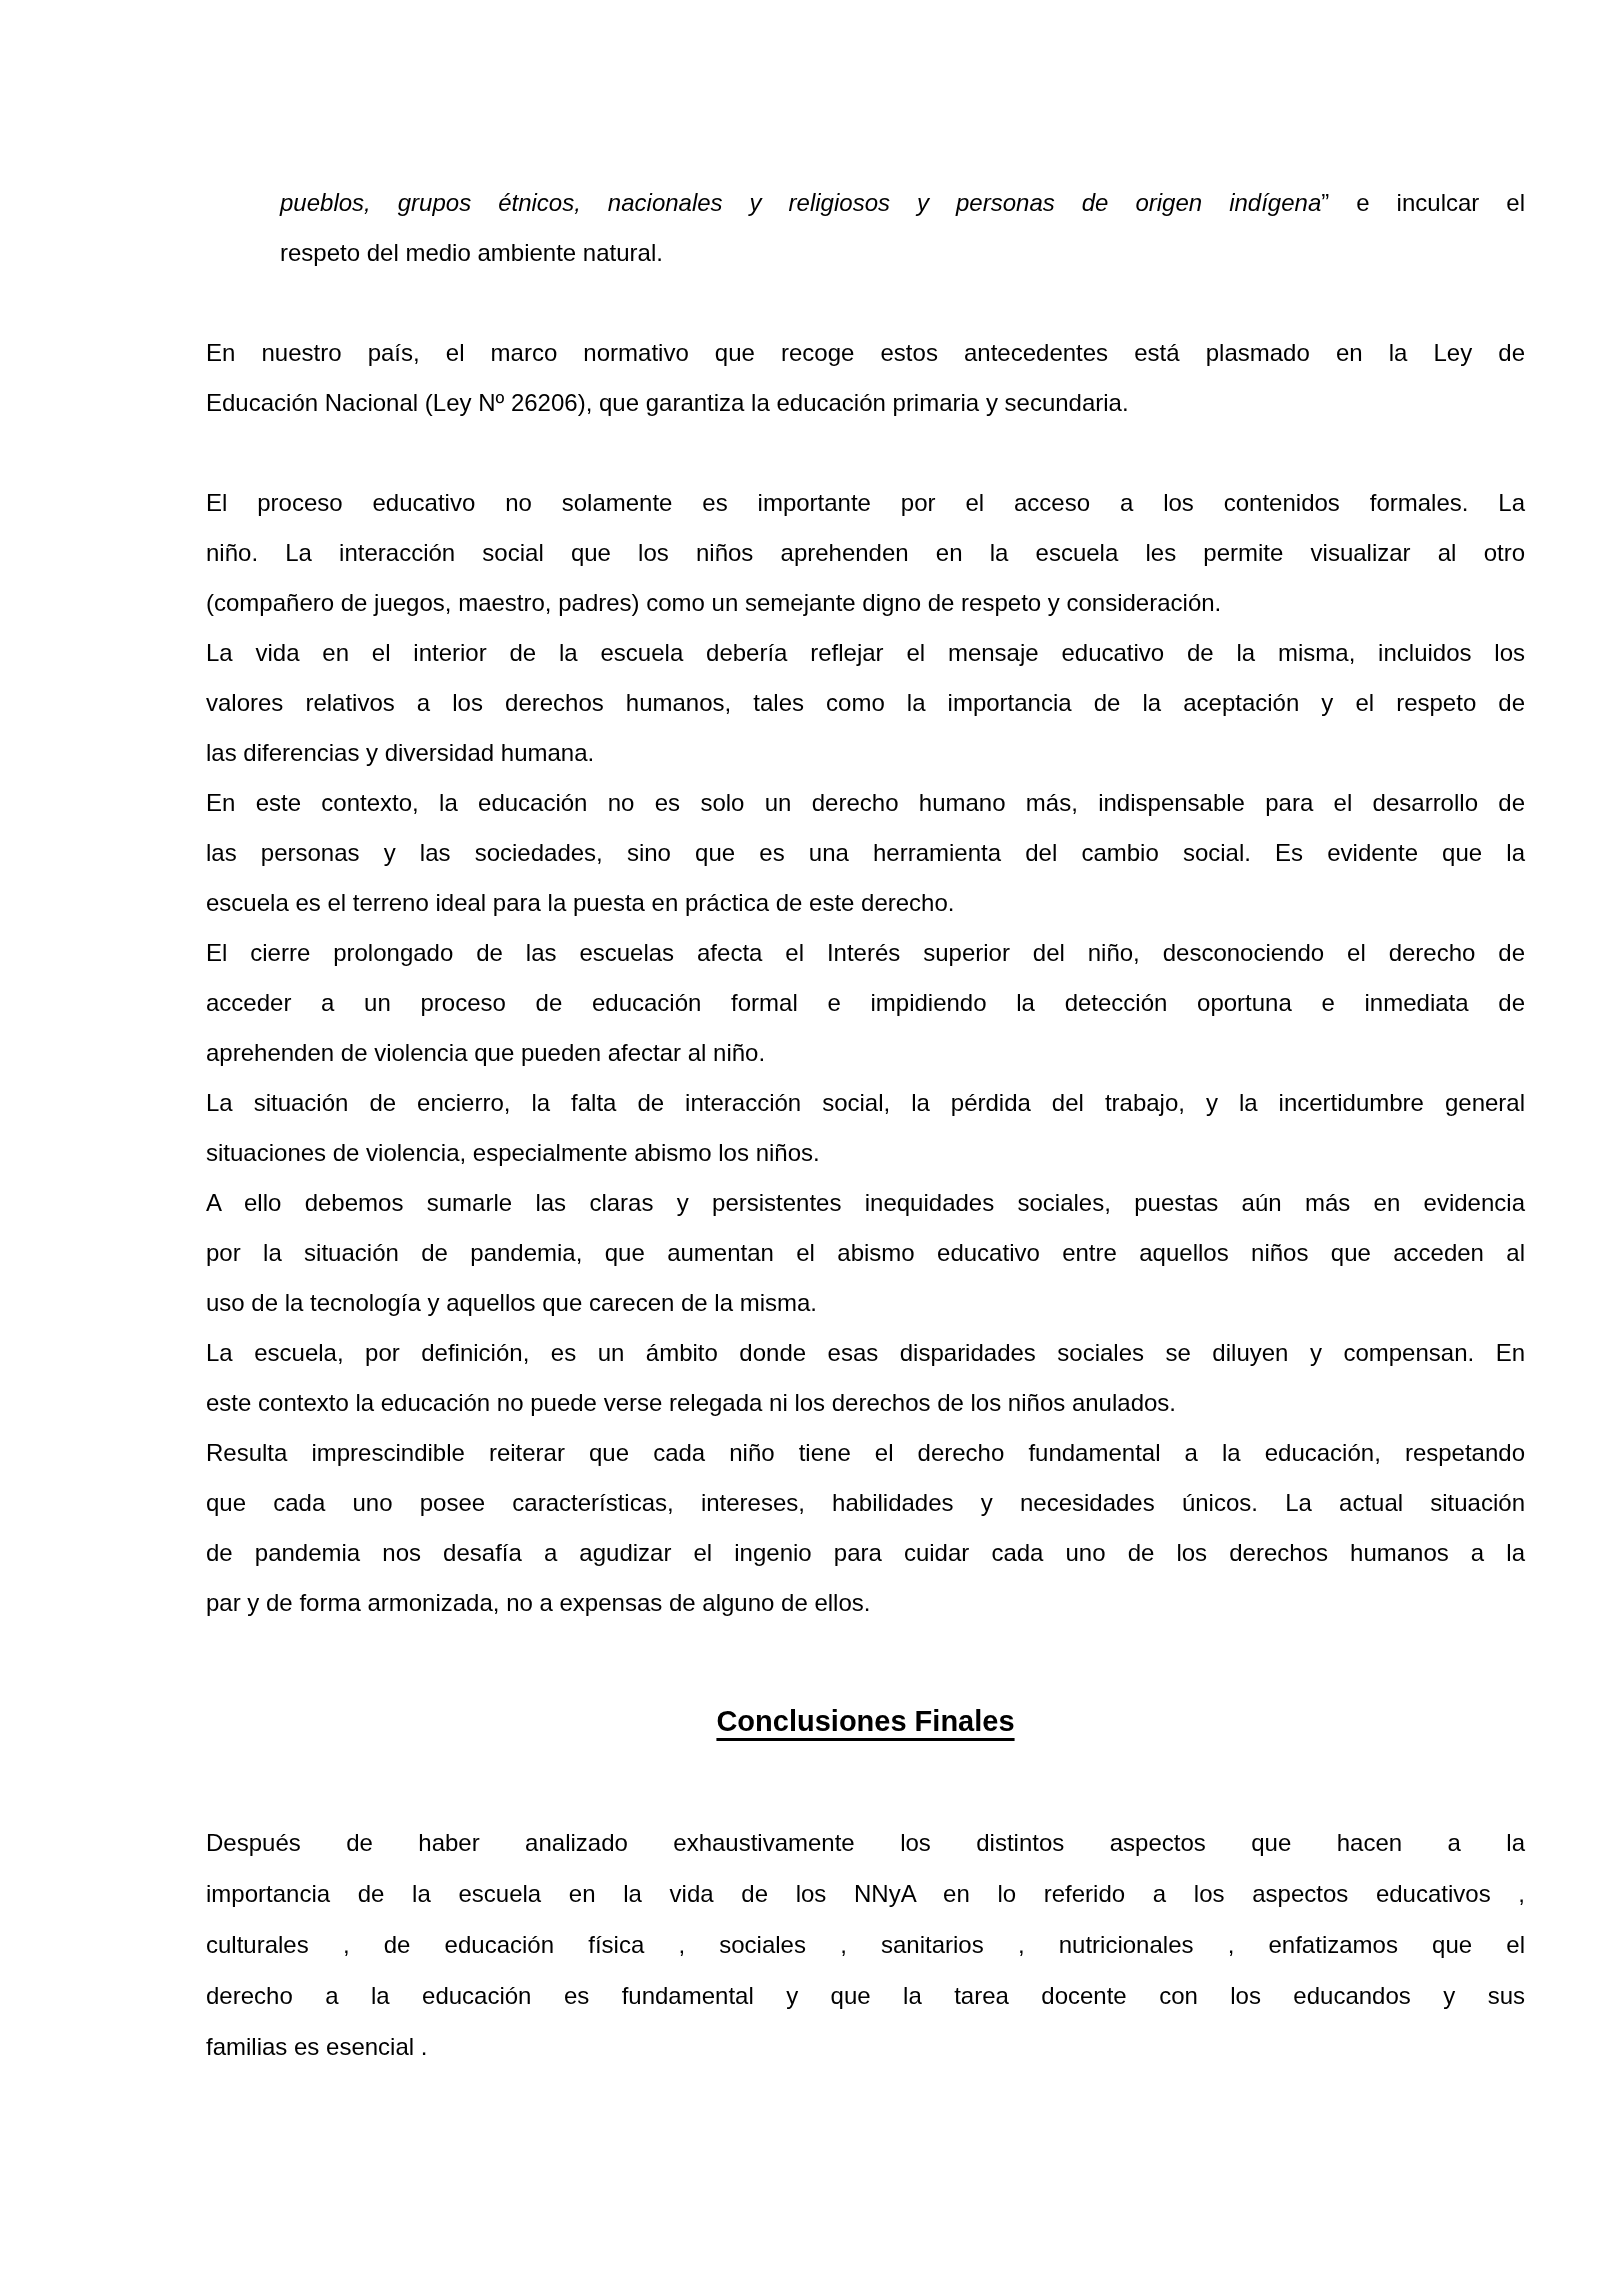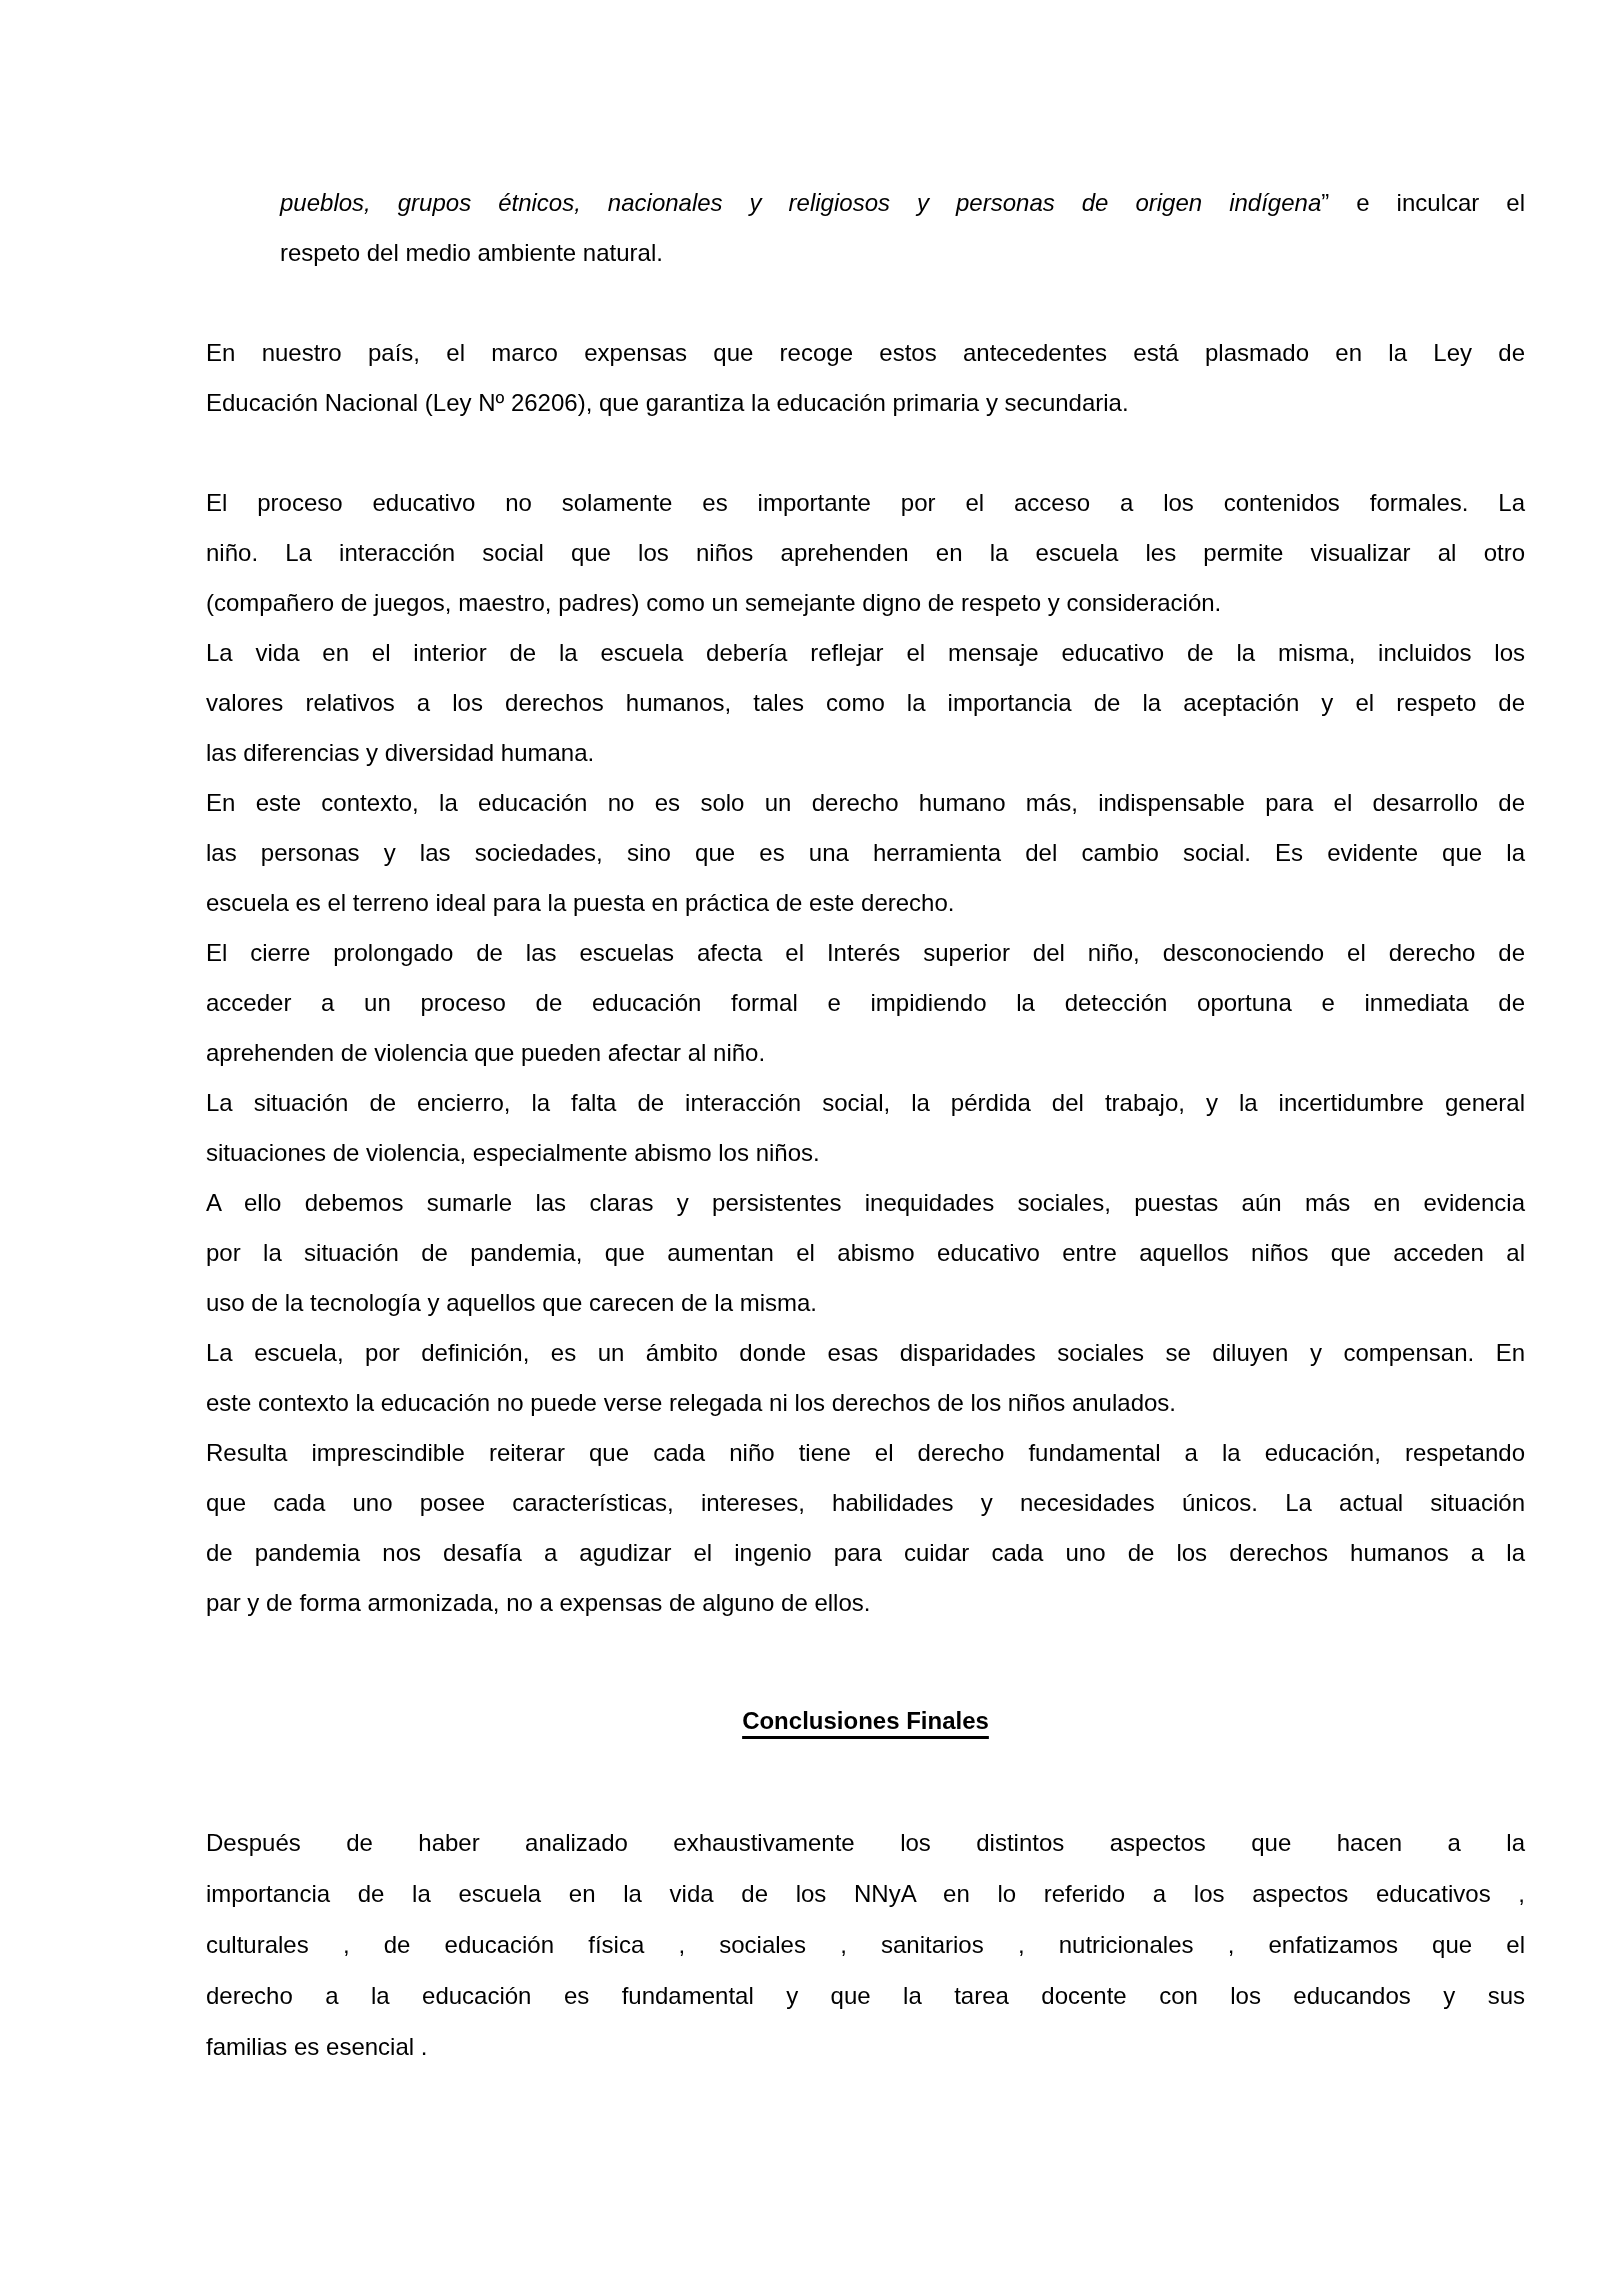--- a/index.html
+++ b/index.html
@@ -29,42 +29,42 @@
   }
   .line.last { text-align-last: left; }
   .quote { margin-left: 74px; }
   .quote .it { font-style: italic; }
   .heading-block {
     margin-top: 68px;
     margin-bottom: 71px;
     text-align: center;
   }
   .heading-block .heading-text {
-    font-size: 24px;
+    font-size: 29px;
     font-weight: bold;
     text-decoration: underline;
     text-underline-offset: 6.5px;
     text-decoration-thickness: 2.6px;
     line-height: 50px;
   }
   .closing .line { line-height: 51px; }
 </style>
 </head>
 <body>
 
 <div class="page">
   <div class="content">
 
     <div class="para quote gap-after">
       <div class="line"><span class="it">pueblos, grupos étnicos, nacionales y religiosos y personas de origen indígena</span><span>” e inculcar el</span></div>
       <div class="line last">respeto del medio ambiente natural.</div>
     </div>
 
     <div class="para gap-after">
-      <div class="line">En nuestro país, el marco expensas que recoge estos antecedentes está plasmado en la Ley de</div>
+      <div class="line">En nuestro país, el marco normativo que recoge estos antecedentes está plasmado en la Ley de</div>
       <div class="line last">Educación Nacional (Ley Nº 26206), que garantiza la educación primaria y secundaria.</div>
     </div>
 
     <div class="para">
       <div class="line">El proceso educativo no solamente es importante por el acceso a los contenidos formales. La</div>
       <div class="line">niño. La interacción social que los niños aprehenden en la escuela les permite visualizar al otro</div>
       <div class="line last">(compañero de juegos, maestro, padres) como un semejante digno de respeto y consideración.</div>
     </div>
 
     <div class="para">

